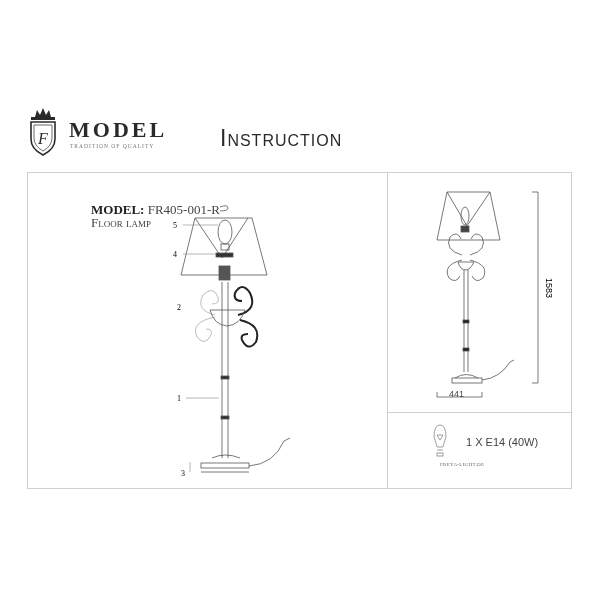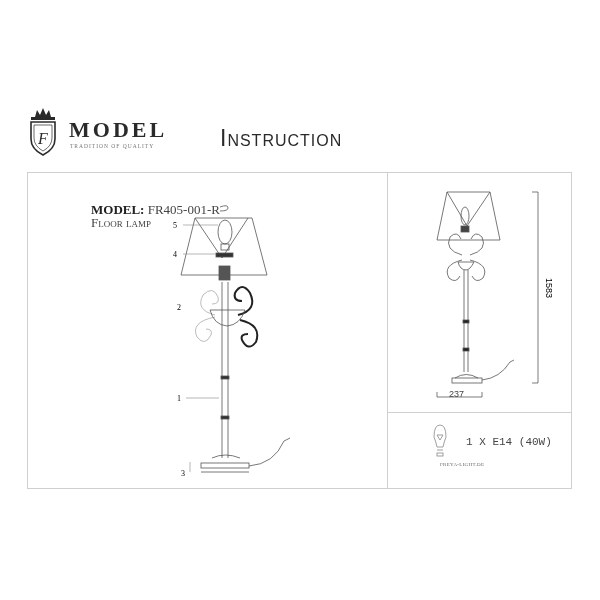--- a/index.html
+++ b/index.html
@@ -8,21 +8,21 @@
   .logo { left: 27px; top: 107px; width: 190px; height: 50px; }
   .logo-crest { position: absolute; left: 0; top: 0; width: 32px; height: 50px; }
   .logo-name { position: absolute; left: 42px; top: 12px; font-family: "Liberation Serif", serif; font-size: 22px; font-weight: bold; letter-spacing: 3px; color: #2a2a2a; line-height: 22px; }
   .logo-tag { position: absolute; left: 43px; top: 36px; font-family: "Liberation Serif", serif; font-size: 5.5px; letter-spacing: 1px; color: #777; }
   .title { left: 220px; top: 125px; width: 160px; font-family: Liberation Sans, sans-serif; font-size: 23px; letter-spacing: 1px; color: #2a2a2a; font-variant: small-caps; }
   .frame { left: 27px; top: 172px; width: 545px; height: 317px; border: 1px solid #cfcfcf; box-sizing: border-box; }
   .vdiv { left: 387px; top: 172px; width: 1px; height: 317px; background: #cfcfcf; }
   .hdiv { left: 387px; top: 412px; width: 185px; height: 1px; background: #cfcfcf; }
   .model { left: 60px; top: 203px; font-family: "Liberation Serif", serif; font-size: 13px; line-height: 13px; color: #444; font-variant: small-caps; margin-left: 31px; }
   .model b { color: #222; }
-  .spec { left: 466px; top: 436px; font-family: Liberation Mono, monospace; font-size: 11px; color: #444; }
+  .spec { left: 466px; top: 436px; font-family: Liberation Sans, sans-serif; font-size: 11px; color: #444; }
   .site { left: 440px; top: 462px; font-family: "Liberation Serif", serif; font-size: 5px; color: #666; letter-spacing: 0.3px; }
   .dim-h { font-family: "Liberation Sans", sans-serif; font-size: 9px; color: #444; }
   .callout { font-family: "Liberation Serif", serif; font-size: 8px; color: #444; }
   svg { position: absolute; }
 </style>
 </head>
 <body>
 
 <div class="abs logo">
   <svg class="logo-crest" width="32" height="50" viewBox="0 0 32 50">
@@ -113,21 +113,21 @@
     <path d="M455 378 Q466 371 478 378"></path>
     <rect x="452" y="378" width="30" height="5"></rect>
     <path d="M482 380 q18 -2 28 -18 l4 -2"></path>
   </g>
   <g stroke="#444" stroke-width="0.7" fill="none">
     <path d="M532 192 L538 192 L538 383 L532 383"></path>
     <path d="M437 392 L437 397 L482 397 L482 392"></path>
   </g>
   <text class="dim-h" x="546" y="288" transform="rotate(90 546 288)" text-anchor="middle">1583</text>
 </svg>
-<div class="abs dim-h" style="left:449px;top:389px;">237</div>
+<div class="abs dim-h" style="left:449px;top:389px;">441</div>
 
 <svg style="left:430px;top:423px;" width="20" height="40" viewBox="0 0 20 40">
   <g fill="none" stroke="#888" stroke-width="0.8">
     <path d="M4 14 Q4 2 10 2 Q16 2 16 14 Q14 19 13 24 L7 24 Q6 19 4 14 Z"></path>
     <path d="M7 12 L13 12 L10 17 Z"></path>
     <line x1="7" y1="27" x2="13" y2="27"></line>
     <rect x="7" y="30" width="6" height="3"></rect>
   </g>
 </svg>
 <div class="abs spec">1 X E14 (40W)</div>

